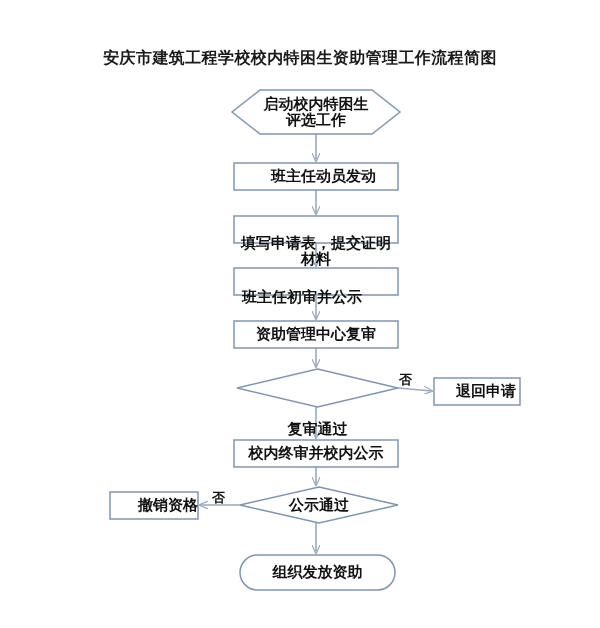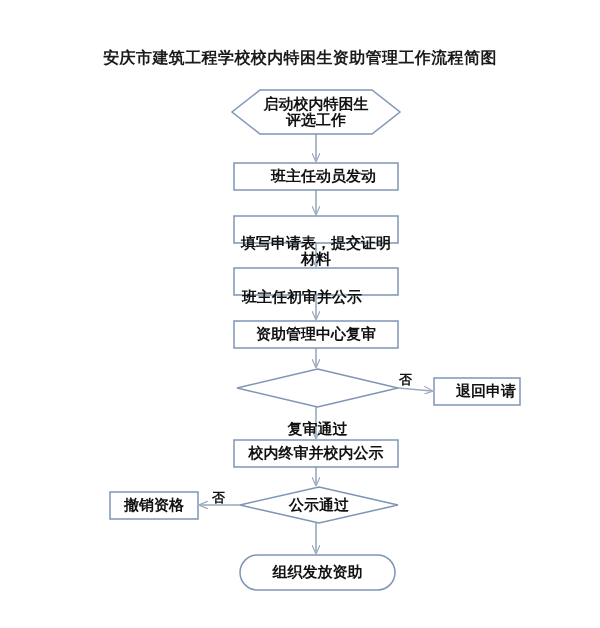--- a/index.html
+++ b/index.html
@@ -128,21 +128,21 @@
   <div class="node-label" style="left:234px; top:326px; width:164px;">资助管理中心复审</div>
 
   <div class="node-label" style="left:237px; top:381px; width:161px;margin-top:40px;">复审通过</div>
 
   <div class="node-label" style="left:434px; top:383px; width:104px;">退回申请</div>
 
   <div class="node-label" style="left:240px; top:497px; width:158px;">公示通过</div>
 
   <div class="node-label" style="left:234px; top:445px; width:164px;">校内终审并校内公示</div>
 
-  <div class="node-label" style="left:110px; top:497px; width:88px;">撤销资格</div>
+  <div class="node-label" style="left:110px; top:497px; width:88px;text-align:right;">撤销资格</div>
 
   <div class="node-label" style="left:240px; top:564px; width:155px;text-align:center;">组织发放资助</div>
 
   <div class="edge-label" style="left:399px; top:373px;">否</div>
 
   <div class="edge-label" style="left:212px; top:491px;">否</div>
 
 </div>
 
 </body></html>

